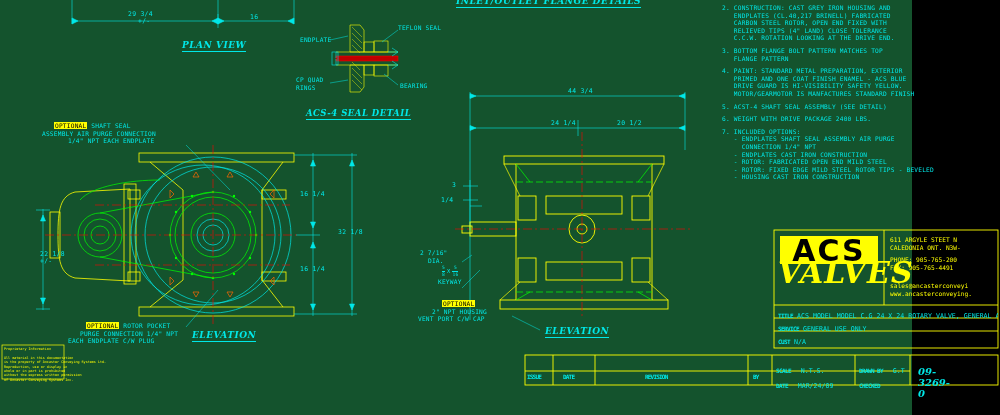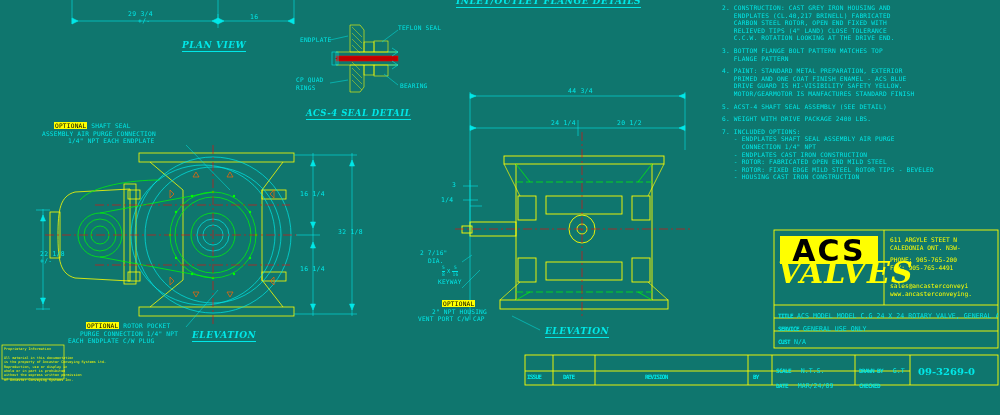--- a/index.html
+++ b/index.html
@@ -1,19 +1,19 @@
 <!DOCTYPE html>
 <html><head>
 <meta charset="utf-8">
 <title>CAD Drawing - ACS Valves Rotary Valve</title>
 <style>
   html,body{margin:0;padding:0;background:#000;}
   body{width:1000px;height:415px;overflow:hidden;position:relative;
        font-family:"DejaVu Sans Mono","Liberation Mono",monospace;}
-  #canvas{position:absolute;left:0;top:0;width:1000px;height:415px;background:#0f766e;}
+  #canvas{position:absolute;left:0;top:0;width:912px;height:415px;background:#14532d;}
   .abs{position:absolute;}
   .cy{color:#00e8e8;}
 
   
   .txt{font-size:6.2px;line-height:7.6px;letter-spacing:.2px;white-space:pre;
        font-family:"DejaVu Sans Mono","Liberation Mono",monospace;}
   .dim{font-size:6.4px;letter-spacing:.3px;white-space:nowrap;}
   .vtitle{font-style:italic;font-weight:bold;font-size:9px;letter-spacing:.5px;
           border-bottom:1px solid #00e8e8;padding-bottom:1px;white-space:nowrap;
           font-family:"DejaVu Serif","Liberation Serif",serif;}
@@ -23,21 +23,21 @@
   svg.layer{position:absolute;left:0;top:0;width:1000px;height:415px;overflow:visible;}
   .logo-box{background:#ffff00;}
   .logo-acs{font-family:"DejaVu Sans","Liberation Sans",sans-serif;font-weight:bold;
             font-size:30px;color:#000;letter-spacing:2px;line-height:30px;}
   .logo-valves{font-family:"DejaVu Serif","Liberation Serif",serif;font-style:italic;
                font-weight:bold;font-size:30px;color:#ffff00;letter-spacing:1px;line-height:30px;}
   .addr{font-size:6.2px;line-height:8px;color:#ffff00;white-space:pre;}
   .fld-lbl{font-weight:bold;color:#00e8e8;font-size:6px;letter-spacing:-0.6px;}
   .fld-val{color:#00e8e8;font-size:6.6px;}
   .bot-lbl{font-weight:bold;color:#00e8e8;font-size:6px;letter-spacing:-0.8px;}
-  .dwgno{font-weight:bold;font-size:10px;color:#00e8e8;
+  .dwgno{font-style:italic;font-weight:bold;font-size:10px;color:#00e8e8;
          font-family:"DejaVu Serif","Liberation Serif",serif;}
   .prop{font-size:3.4px;line-height:4.4px;color:#ffff00;white-space:pre;}
 </style>
 </head>
 <body>
 
 <div id="canvas">
 
   <svg class="layer" viewBox="0 0 1000 415">
 

